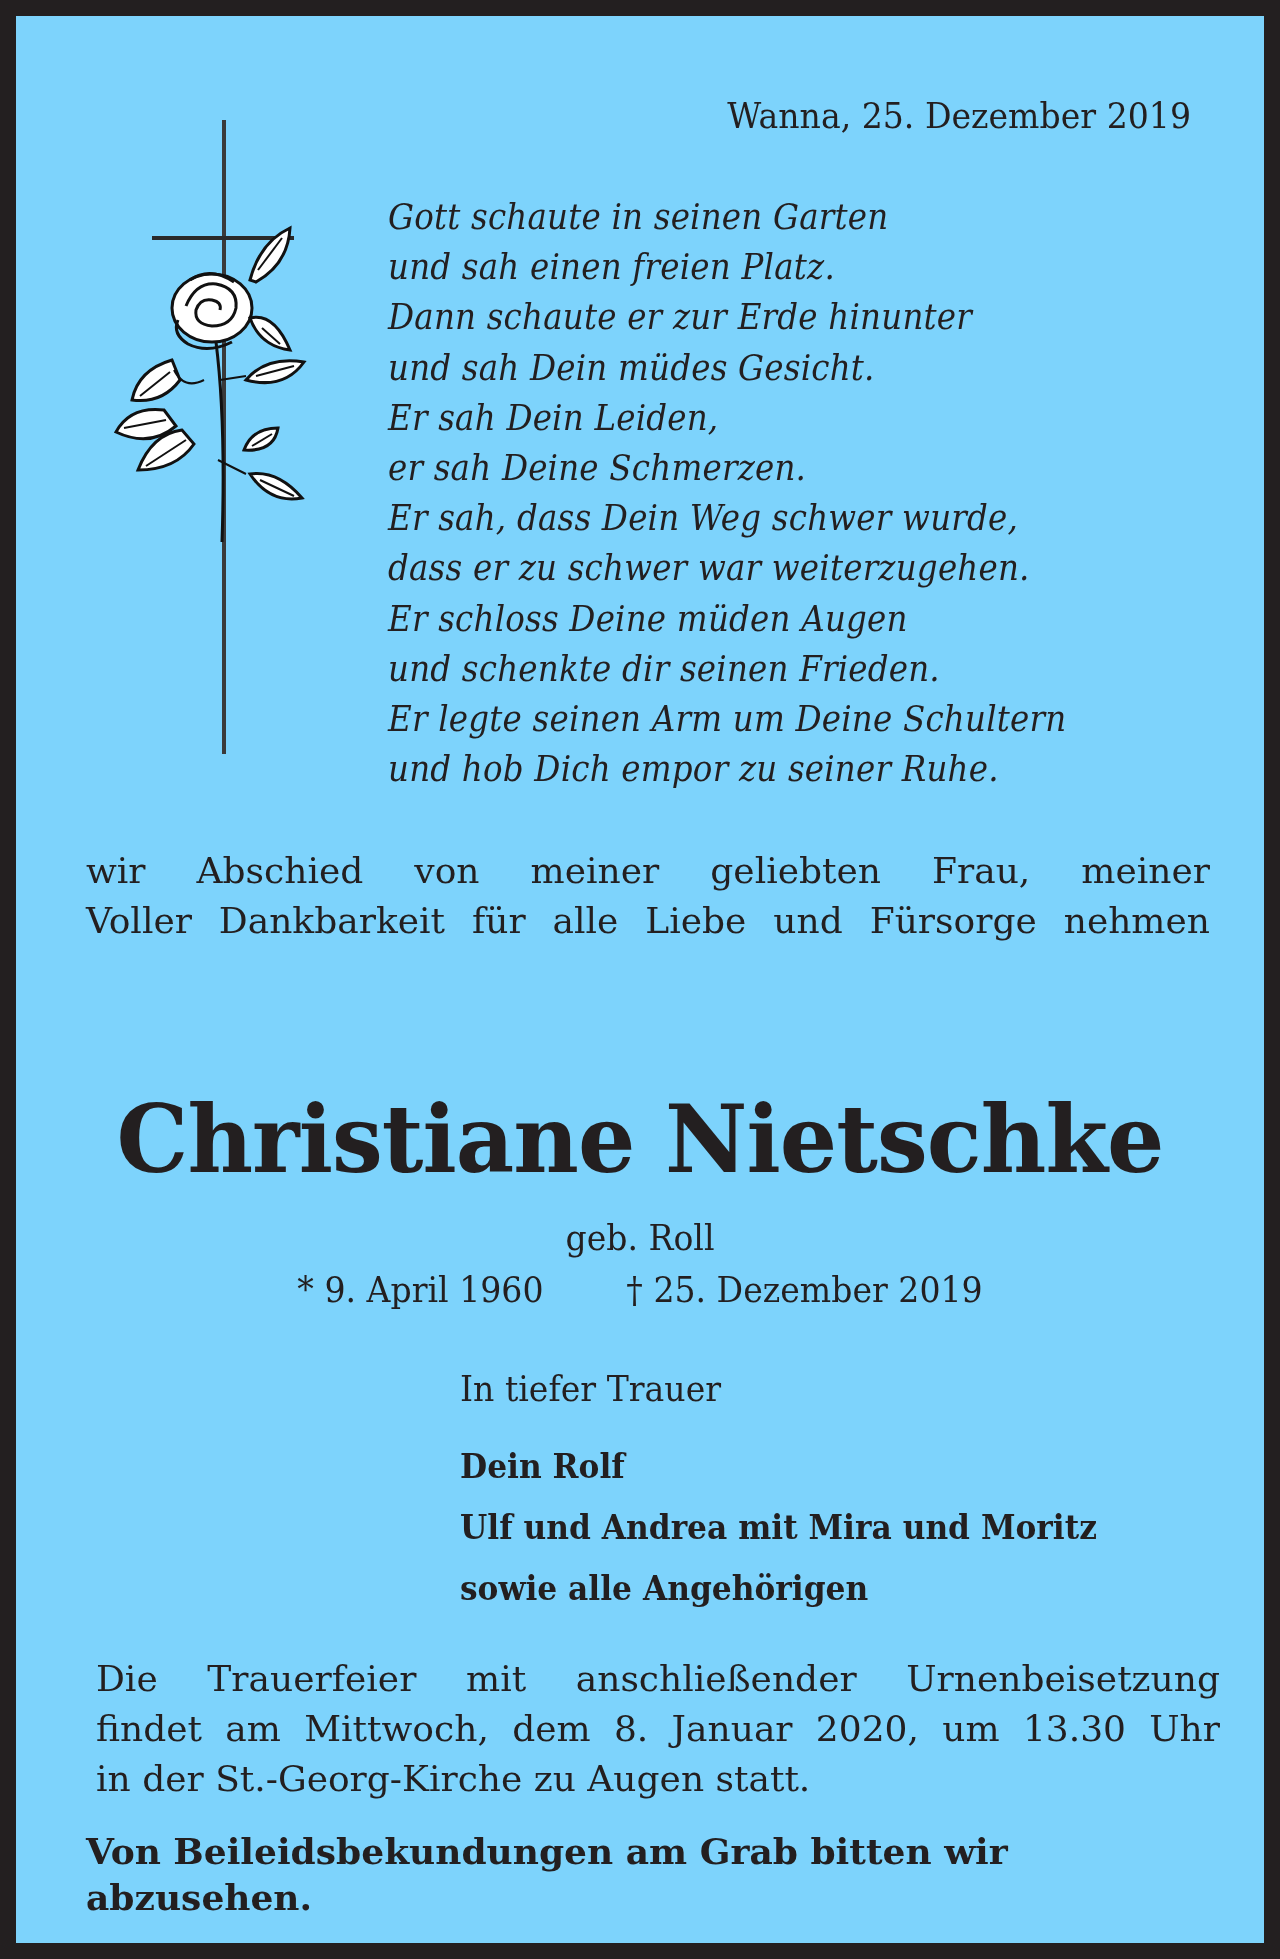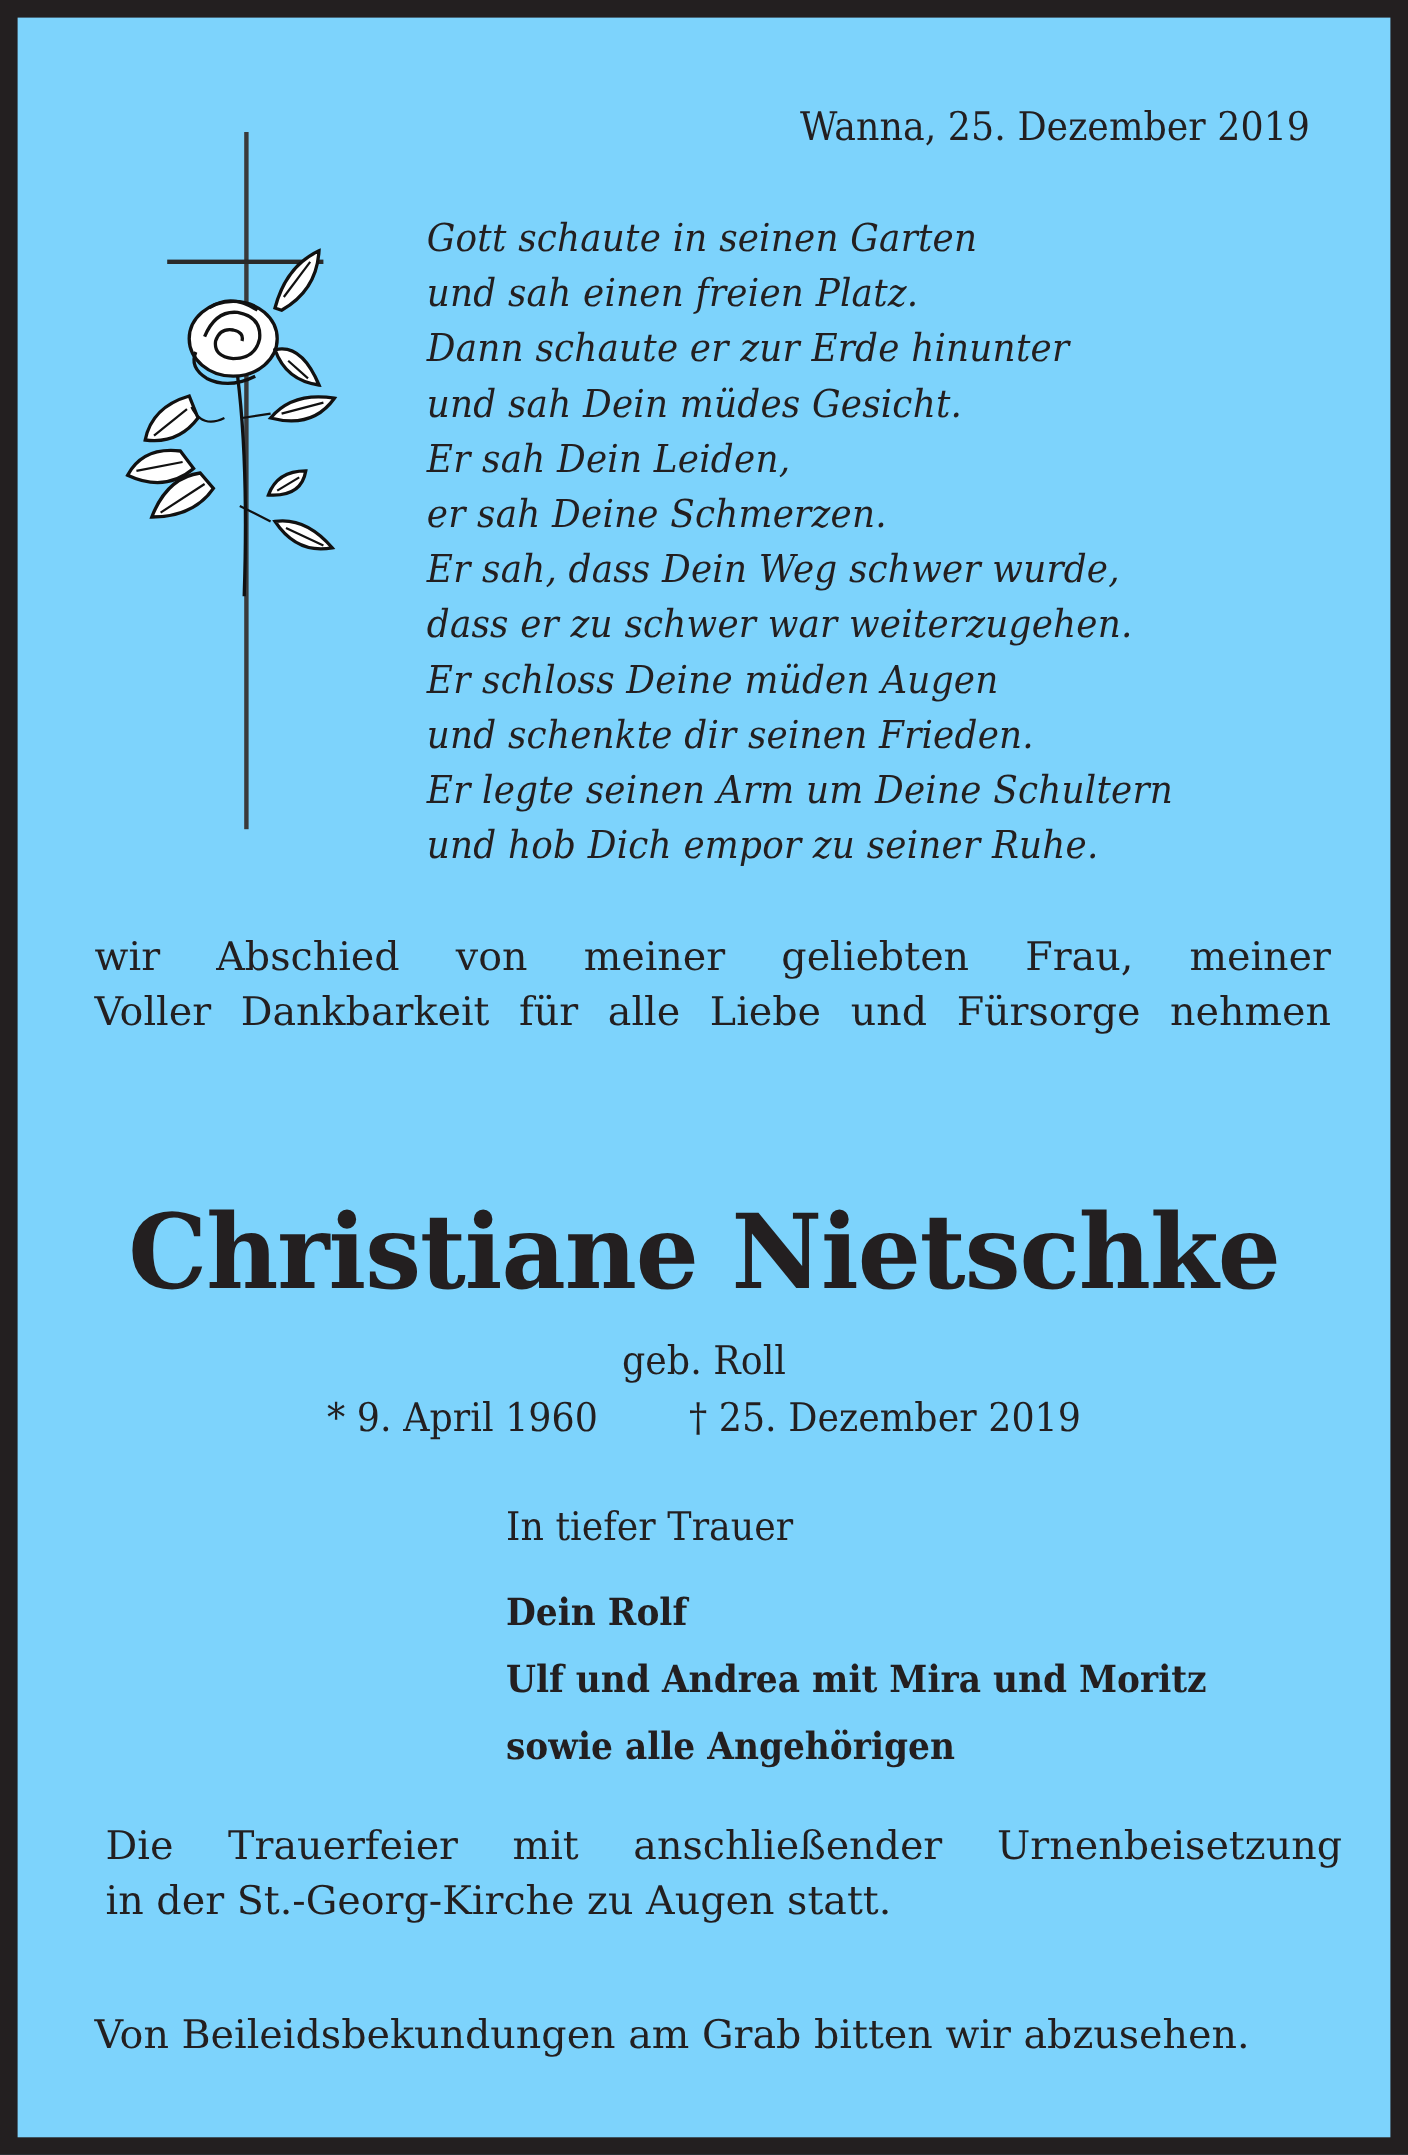--- a/index.html
+++ b/index.html
@@ -69,21 +69,21 @@
       font-weight: bold; font-size: 34px; line-height: 61px;
       transform: scaleX(0.92); transform-origin: left top;
       white-space: nowrap;
     }
     .service {
       left: 80px; top: 1638px; width: 1124px;
       font-size: 36px; line-height: 50.5px;
     }
     .closing {
       left: 70px; top: 1812px; width: 1124px;
-      font-size: 36px; line-height: 46px;
+      font-size: 36px; line-height: 46px; font-weight: bold;
     }
   </style>
 </head>
 <body>
 
 <div class="card">
 
   <div class="abs dateline">Wanna, 25. Dezember 2019</div>
 
   <div class="abs emblem">
@@ -152,17 +152,18 @@
 
   <div class="abs mourn-label">In tiefer Trauer</div>
   <div class="abs mourners">
     <div>Dein Rolf</div>
     <div>Ulf und Andrea mit Mira und Moritz</div>
     <div>sowie alle Angehörigen</div>
   </div>
 
   <div class="abs service intro" style="top:1638px">
     <span class="line">Die Trauerfeier mit anschließender Urnenbeisetzung</span>
+    <span class="line">findet am Mittwoch, dem 8. Januar 2020, um 13.30 Uhr</span>
     <span class="line last">in der St.-Georg-Kirche zu Augen statt.</span>
   </div>
 
   <div class="abs closing">Von Beileidsbekundungen am Grab bitten wir abzusehen.</div>
 </div>
 
 </body></html>

